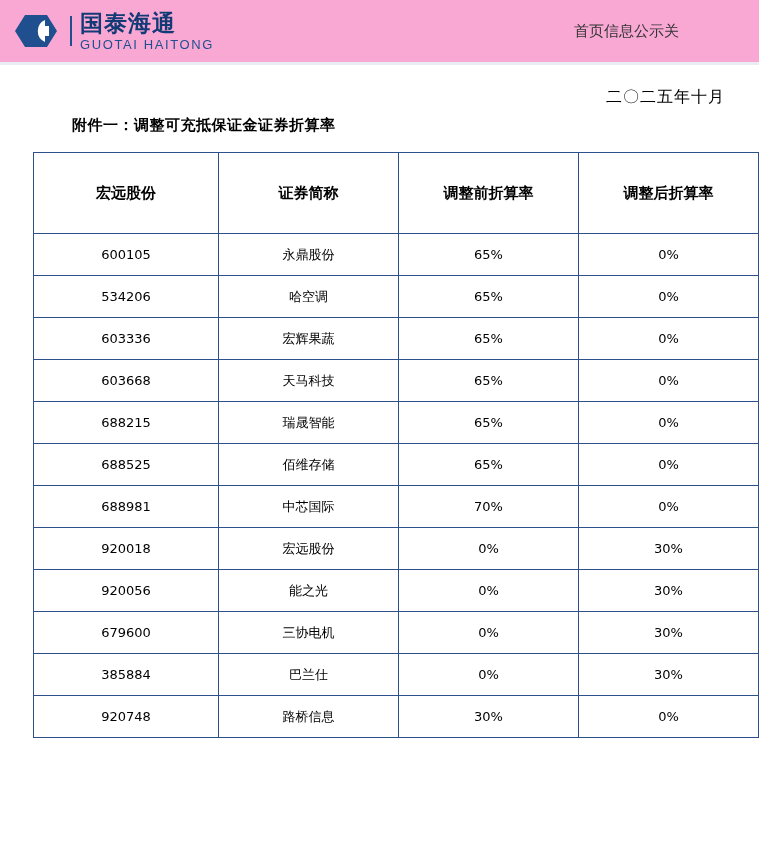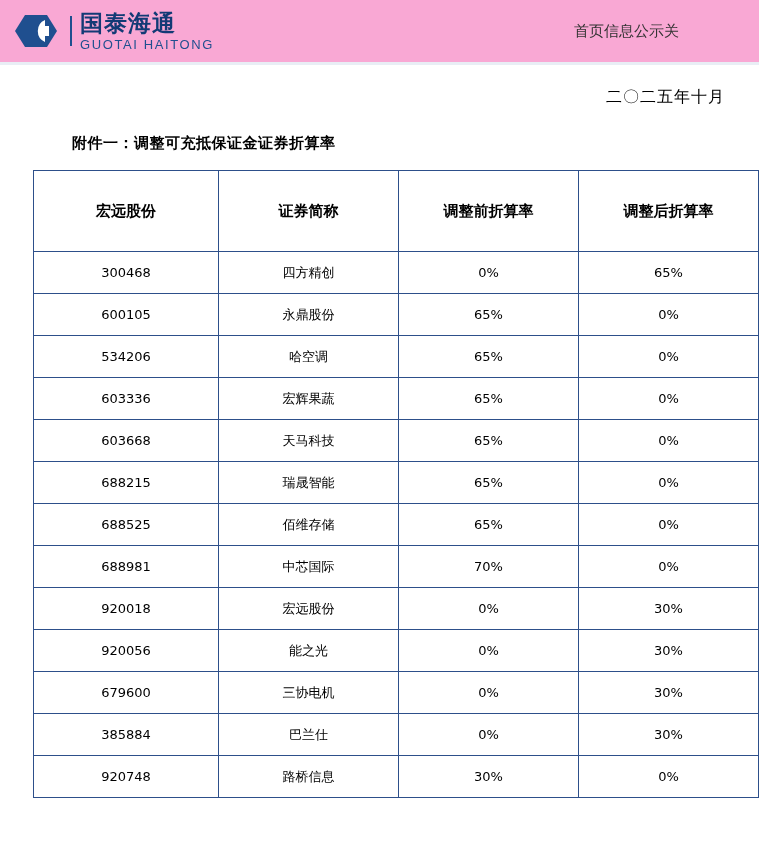--- a/index.html
+++ b/index.html
@@ -93,21 +93,21 @@
     margin-top: 22px;
     margin-right: 10px;
     letter-spacing: 1px;
     white-space: nowrap;
     overflow: hidden;
   }
   .doc-title {
     font-size: 15px;
     font-weight: bold;
     font-family: Liberation Mono, monospace;
-    margin-top: 26px;
+    margin-top: 8px;
     margin-left: 48px;
     letter-spacing: 0.5px;
   }
 
   table.rate-table {
     border-collapse: collapse;
     margin-top: 17px;
     margin-left: 9px;
     width: 725px;
     table-layout: fixed;
@@ -180,26 +180,20 @@
     <thead>
       <tr>
         <th>宏远股份</th>
         <th>证券简称</th>
         <th>调整前折算率</th>
         <th>调整后折算率</th>
       </tr>
     </thead>
     <tbody>
         <tr>
-          <td class="code">300468</td>
-          <td class="name">四方精创</td>
-          <td class="pct">0%</td>
-          <td class="pct">65%</td>
-        </tr>
-        <tr>
           <td class="code">600105</td>
           <td class="name">永鼎股份</td>
           <td class="pct">65%</td>
           <td class="pct">0%</td>
         </tr>
         <tr>
           <td class="code">534206</td>
           <td class="name">哈空调</td>
           <td class="pct">65%</td>
           <td class="pct">0%</td>

